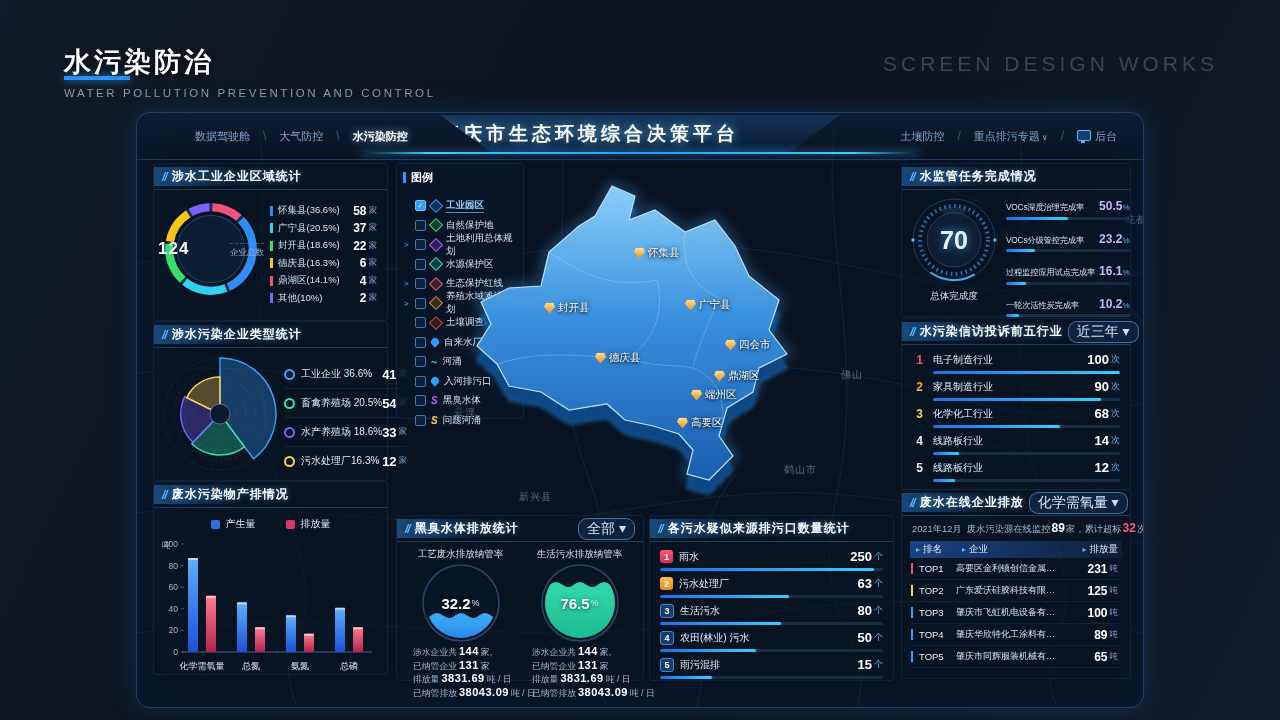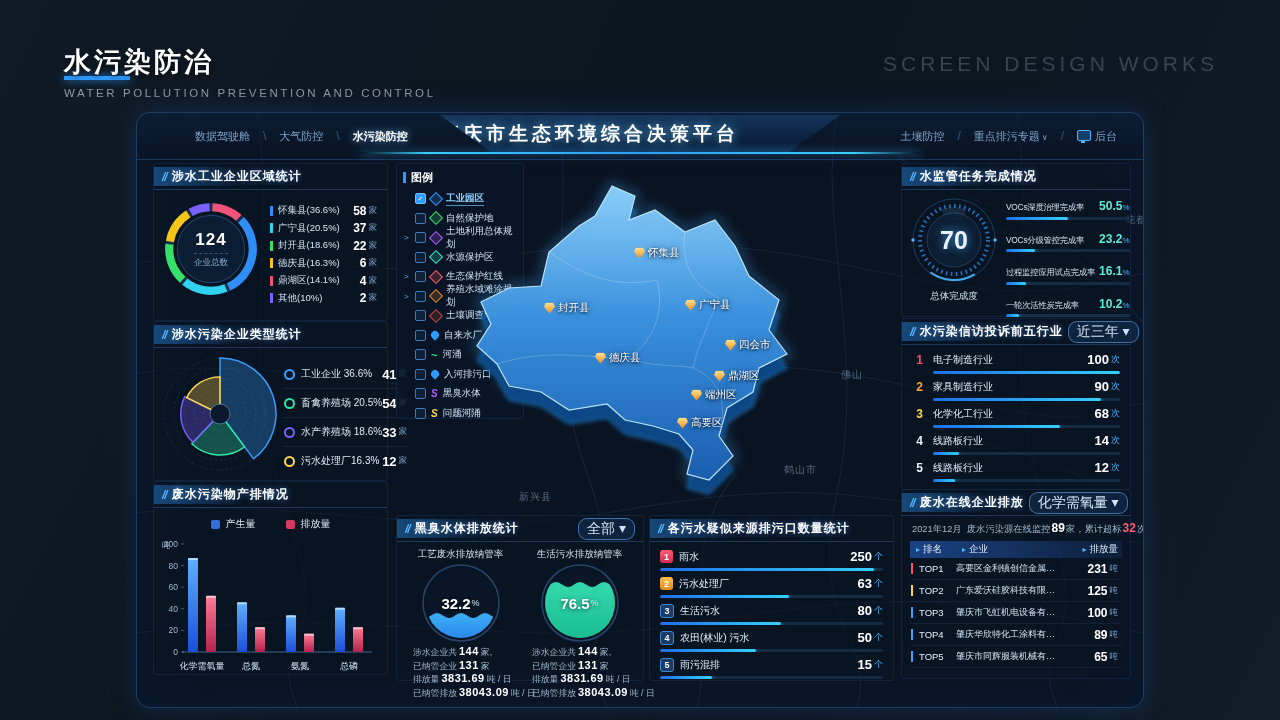--- a/index.html
+++ b/index.html
@@ -43,21 +43,21 @@
   .ph{height:25px;display:flex;align-items:center;gap:5px;padding:0 8px;border-bottom:1px solid rgba(90,150,220,.3);position:relative}
   .ph::before{content:"";position:absolute;left:0;top:3px;width:84px;height:19px;
     background:linear-gradient(90deg,rgba(46,155,255,.4),transparent)}
   .ph .sl{color:#55b4ff;font-weight:800;font-style:italic;font-size:12px;letter-spacing:-1px;position:relative}
   .ph .t{font-size:12px;font-weight:700;color:#fff;letter-spacing:1px;position:relative;text-shadow:0 0 6px rgba(80,160,255,.6);white-space:nowrap}
   .pill{margin-left:auto;font-size:14px;color:#cfe3f5;border:1px solid rgba(90,160,230,.65);border-radius:9px;
     padding:1px 8px;background:rgba(20,50,90,.5);white-space:nowrap;cursor:pointer;position:relative}
   
   .rp-body{display:flex;padding:6px 6px 0 4px}
   .donut-wrap{width:106px;height:106px;position:relative;flex:none}
-  .donut-c{position:absolute;inset:0;display:flex;flex-direction:column;align-items:center;justify-content:center}
+  .donut-c{position:absolute;inset:0;display:flex;align-items:center;justify-content:space-between}
   .donut-c .v{font-size:17px;font-weight:800;color:#fff;letter-spacing:1px}
   .donut-c .l{font-size:8.5px;color:#8fb3d4;margin-top:3px;padding-top:3px;border-top:1px dashed rgba(120,170,230,.4)}
   .rleg{flex:1;padding:6px 4px 0 6px}
   .rleg-row{display:flex;align-items:center;height:17.5px;font-size:9.5px}
   .rleg-row .tick{width:3px;height:10px;margin-right:5px;flex:none}
   .rleg-row .nm{color:#cfe3f5;white-space:nowrap}
   .rleg-row .vl{margin-left:auto;font-size:12px;font-weight:800;color:#fff}
   .rleg-row .un{font-size:8.5px;color:#7fa3c8;margin-left:2px}
   
   .tp-body{display:flex;padding:4px 6px 0 4px}
@@ -68,21 +68,21 @@
   .tleg-row .ring{width:7px;height:7px;border-radius:50%;border:2px solid;margin-right:6px;flex:none}
   .tleg-row .nm{color:#dfe8f2;white-space:nowrap}
   .tleg-row .vl{margin-left:auto;font-size:13px;font-weight:800;color:#fff}
   .tleg-row .un{font-size:8.5px;color:#7fa3c8;margin-left:2px}
   
   .pleg{display:flex;justify-content:center;gap:30px;align-items:center;height:24px;margin-top:4px}
   .pleg .sq{width:9px;height:9px;border-radius:2px;margin-right:6px}
   .pleg .item{display:flex;align-items:center;font-size:10px;color:#dfe8f2}
   
   .mlg{padding:6px 6px 0 6px}
-  .mlg-title{display:flex;align-items:center;gap:5px;font-size:11px;font-weight:700;color:#fff;margin-bottom:4px}
+  .mlg-title{display:flex;align-items:center;gap:5px;font-size:11px;font-weight:700;color:#fff;margin-bottom:11px}
   .mlg-title .b{width:3px;height:11px;background:#2e9bff}
   .mlg-row{display:flex;align-items:center;gap:5px;height:19.5px;font-size:9.5px;color:#cfe3f5;padding-left:12px;position:relative;cursor:pointer}
   .mlg-row .exp{position:absolute;left:1px;font-size:8px;color:#4db8ff}
   .cb{width:9px;height:9px;border:1px solid #3f79b8;border-radius:2px;background:rgba(16,40,70,.6);flex:none;
     display:flex;align-items:center;justify-content:center;font-size:7px;color:#fff}
   .cb.on{background:#2e9bff;border-color:#6fc4ff}
   .ic-area{width:8px;height:8px;transform:rotate(45deg);flex:none}
   .ic-pin{width:8px;height:8px;border-radius:50% 50% 50% 0;transform:rotate(-45deg);flex:none}
   .ic-cv{font-weight:800;font-size:11px;line-height:8px;flex:none}
   .ic-s{font-weight:800;font-style:italic;font-size:10px;line-height:9px;flex:none}
@@ -122,21 +122,21 @@
   .tk-body{display:flex;padding:6px 8px 0 6px}
   .gauge-col{width:92px;flex:none;text-align:center}
   .gauge-wrap{position:relative;width:88px;height:88px;margin:0 auto}
   .gauge-wrap .gv{position:absolute;inset:0;display:flex;align-items:center;justify-content:center;
     font-size:25px;font-weight:800;color:#eaf4ff;text-shadow:0 0 10px rgba(80,170,255,.9)}
   .gauge-lb{font-size:9.5px;color:#cfe3f5;margin-top:6px}
   .tmetrics{flex:1;padding-left:6px}
   .trow{margin-bottom:9px}
   .trow .top{display:flex;align-items:baseline;justify-content:space-between}
   .trow .lb{font-size:8.3px;letter-spacing:-.2px;color:#cfe3f5;white-space:nowrap}
-  .trow .vl{font-size:12px;font-weight:800;color:#5eead4;margin-left:4px}
+  .trow .vl{font-size:12px;font-weight:800;color:#c4b5fd;margin-left:4px}
   .trow .un{font-size:8px;color:#4db8ff}
   .trow .track{margin-top:2.5px}
   
   .ol-sub{font-size:9.3px;color:#9fb8cc;padding:5px 10px 3px;white-space:nowrap}
   .ol-sub b{font-size:12px;color:#fff;margin:0 1px}
   .ol-sub b.alert{color:#ff5d73}
   .tbl{margin:2px 8px 0}
   .tbl-h{display:flex;align-items:center;height:17px;font-size:9.5px;color:#dff0ff;
     background:linear-gradient(90deg,rgba(46,111,224,.5),rgba(46,111,224,.12))}
   .tbl-h .ar{color:#4db8ff;font-size:8px;margin:0 3px 0 6px}

